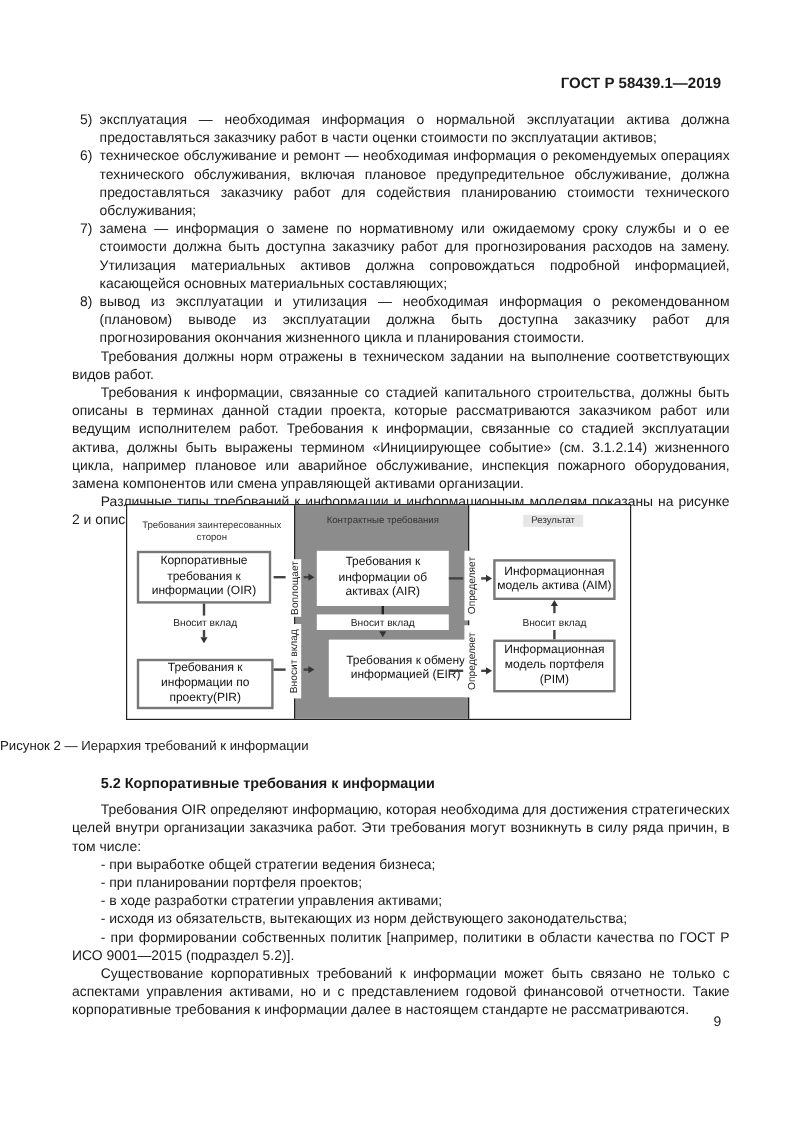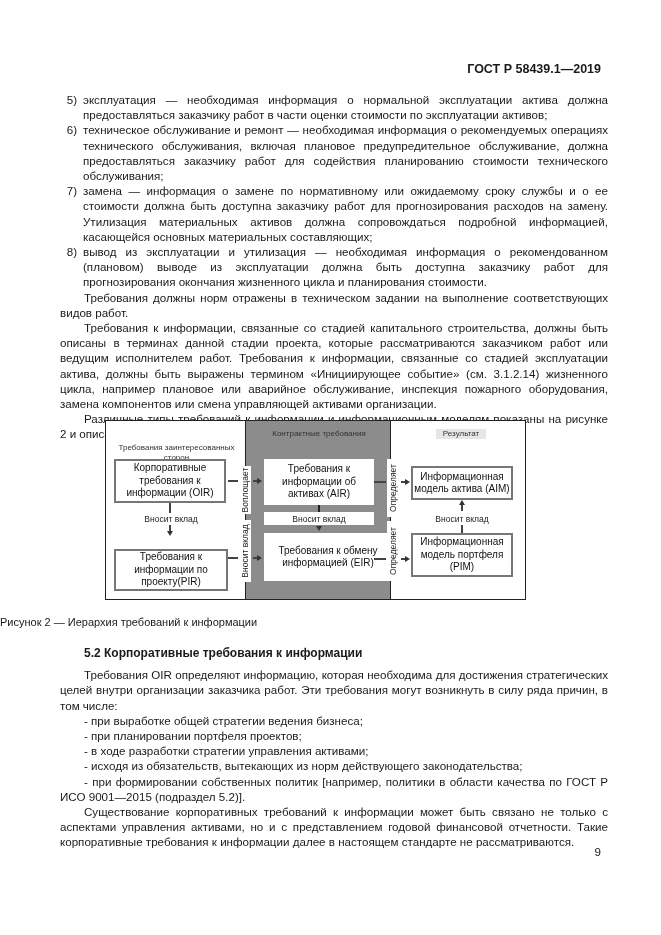--- a/index.html
+++ b/index.html
@@ -56,21 +56,21 @@
     <span class="body">вывод из эксплуатации и утилизация — необходимая информация о рекомендованном (плановом) выводе из эксплуатации должна быть доступна заказчику работ для прогнозирования окончания жизненного цикла и планирования стоимости.</span>
   </div>
   <div class="para">Требования должны норм отражены в техническом задании на выполнение соответствующих видов работ.</div>
   <div class="para">Требования к информации, связанные со стадией капитального строительства, должны быть описаны в терминах данной стадии проекта, которые рассматриваются заказчиком работ или ведущим исполнителем работ. Требования к информации, связанные со стадией эксплуатации актива, должны быть выражены термином «Инициирующее событие» (см. 3.1.2.14) жизненного цикла, например плановое или аварийное обслуживание, инспекция пожарного оборудования, замена компонентов или смена управляющей активами организации.</div>
   <div class="para">Различные типы требований к информации и информационным моделям показаны на рисунке 2 и описаны в 5.2—5.7.</div>
 </div>
 
 <div class="diag">
   <div class="col-mid"></div>
 
-  <div class="col-title" style="left:8px; top:22px; width:125px;">Требования заинтересованных сторон</div>
+  <div class="col-title" style="left:8px; top:12px; width:125px;">Требования заинтересованных сторон</div>
   <div class="col-title" style="left:140px; top:8px; width:146px;">Контрактные требования</div>
   <div class="col-title" style="left:330px; top:8px; width:50px; background:#e6e6e6;">Результат</div>
 
   <div class="box" style="left:8px; top:38px; width:112px; height:44px;">Корпоративные требования к информации (OIR)</div>
   <div class="vline" style="left:63px; top:82px; height:10px;"></div>
   <div class="lbl" style="left:8px; top:93px; width:114px;">Вносит вклад</div>
   <div class="vline" style="left:63px; top:104px; height:6px;"></div>
   <div class="arrow-d" style="left:61px; top:110px;"></div>
   <div class="box" style="left:8px; top:128px; width:114px; height:42px;">Требования к информации по проекту(PIR)</div>
 
@@ -84,21 +84,21 @@
   <div class="hline" style="left:147px; top:59px; width:5px;"></div>
   <div class="arrow-r" style="left:151px; top:57px;"></div>
   <div class="hline" style="left:122px; top:136px; width:10px;"></div>
   <div class="hline" style="left:147px; top:136px; width:5px;"></div>
   <div class="arrow-r" style="left:151px; top:134px;"></div>
 
   <div class="box mid" style="left:158px; top:38px; width:110px; height:46px;">Требования к информации об активах (AIR)</div>
   <div class="vline" style="left:212px; top:84px; height:8px; background:#222;"></div>
   <div class="midband" style="left:158px; top:91px; width:110px; height:13px;">Вносит вклад</div>
   <div class="arrow-d" style="left:210px; top:105px;"></div>
-  <div class="box mid" style="left:158px; top:112px; width:128px; height:48px;">Требования к обмену информацией (EIR)</div>
+  <div class="box mid" style="left:168px; top:112px; width:128px; height:48px;">Требования к обмену информацией (EIR)</div>
 
   <div class="vstrip" style="left:281px; top:38px; width:12px; height:58px;">
     <span class="vtext">Определяет</span>
   </div>
   <div class="vstrip" style="left:281px; top:100px; width:12px; height:60px;">
     <span class="vtext">Определяет</span>
   </div>
   <div class="hline" style="left:268px; top:60px; width:12px;"></div>
   <div class="hline" style="left:295px; top:60px; width:4px;"></div>
   <div class="arrow-r" style="left:299px; top:58px;"></div>

